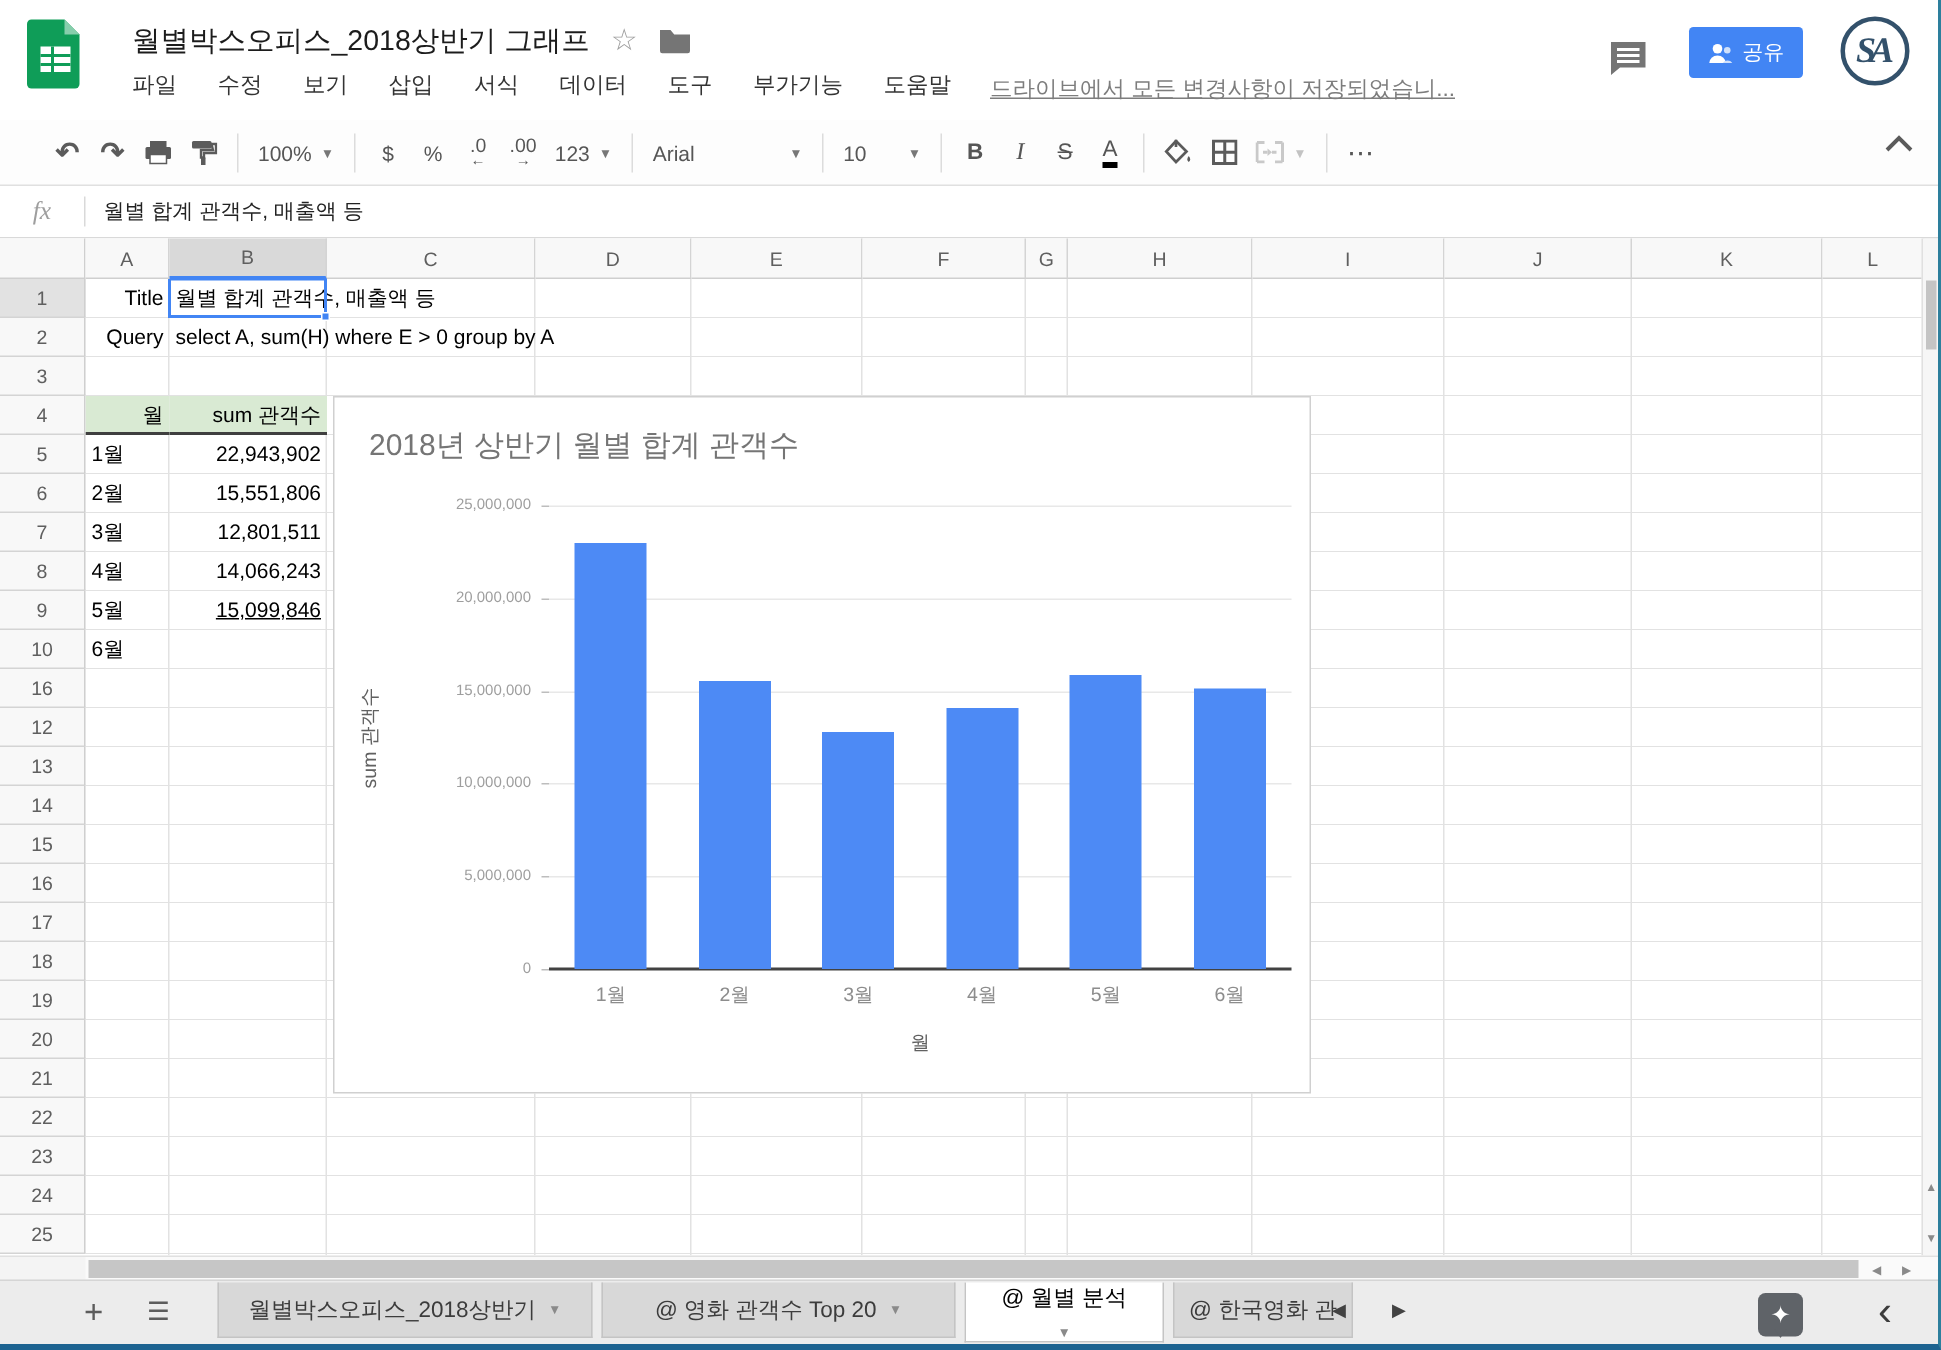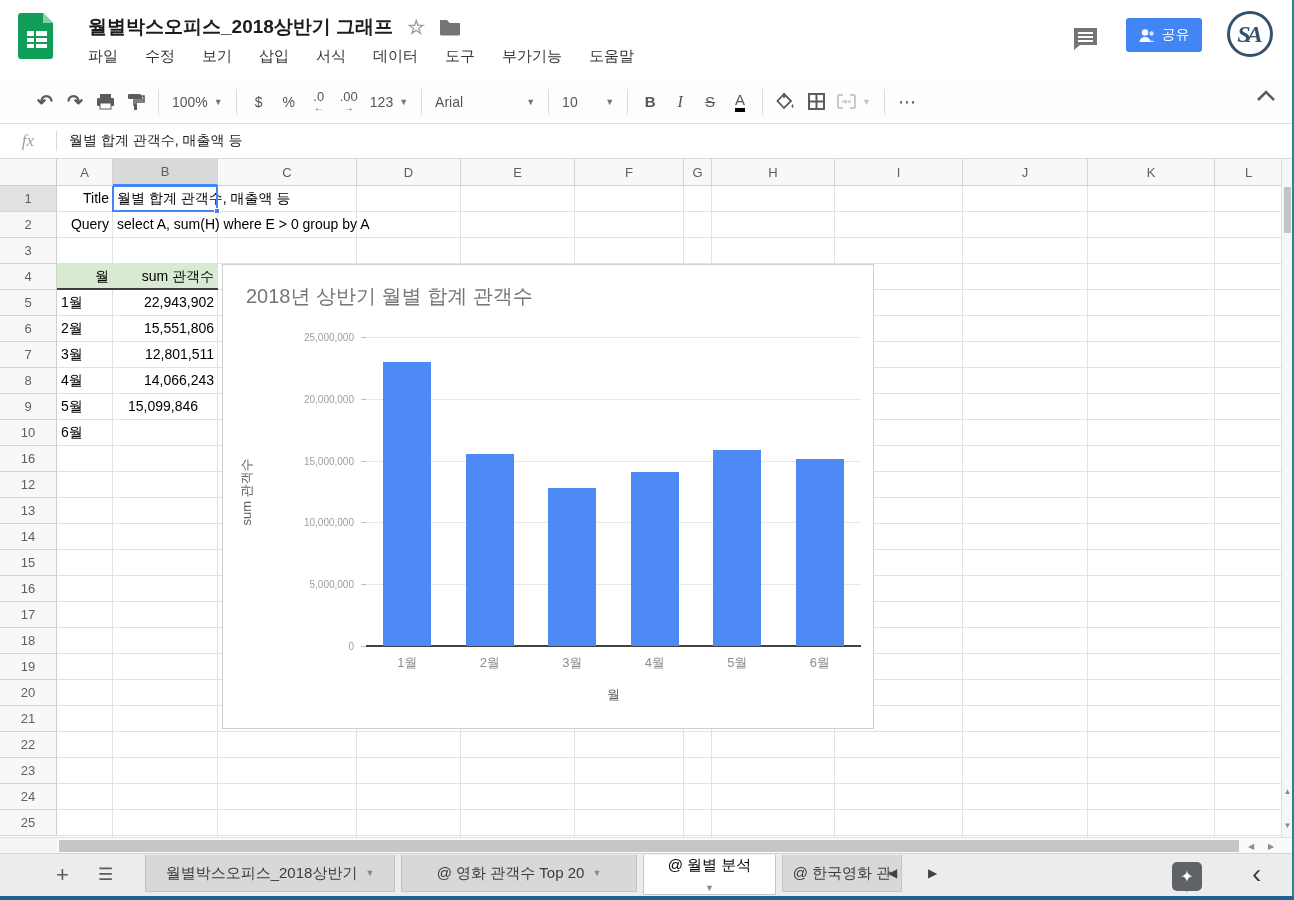--- a/index.html
+++ b/index.html
@@ -3,21 +3,21 @@
 <meta charset="utf-8">
 <style>
   * { margin:0; padding:0; box-sizing:border-box; }
   html,body { width:1294px; height:900px; overflow:hidden; }
   body { font-family:"Liberation Sans", sans-serif; position:relative; background:#fff;
          border-right:2px solid #2d7f9d; border-bottom:4px solid #1d6390; }
 
   
   .titlebar { position:absolute; left:0; top:0; width:1294px; height:80px; background:#fff; }
   .logo { position:absolute; left:18px; top:12px; }
-  .doc-title-row { position:absolute; left:88px; top:12px; height:30px; display:flex; align-items:center; gap:14px;font-weight:bold; }
+  .doc-title-row { position:absolute; left:88px; top:12px; height:30px; display:flex; align-items:center; gap:14px; }
   .doc-title { font-size:19px; color:#1c1c1c; white-space:nowrap; }
   .star { font-size:20px; color:#9e9e9e; line-height:20px; }
   .menu-row { position:absolute; left:88px; top:47px; display:flex; gap:27px; align-items:center; }
   .menu-item { font-size:15px; color:#333; cursor:pointer; white-space:nowrap; }
   .save-status { position:absolute; left:660px; top:50px; font-size:15px; color:#7d7d7d;
                  text-decoration:underline; max-width:370px; white-space:nowrap; overflow:hidden; }
   .comment-btn { position:absolute; left:1072px; top:26px; }
   .share-btn { position:absolute; left:1126px; top:18px; width:76px; height:34px; background:#4285f4;
                border-radius:3px; color:#fff; font-size:14px; display:flex; align-items:center;
                justify-content:center; gap:7px; cursor:pointer; }
@@ -160,20 +160,21 @@
     <span class="menu-item">파일</span>
     <span class="menu-item">수정</span>
     <span class="menu-item">보기</span>
     <span class="menu-item">삽입</span>
     <span class="menu-item">서식</span>
     <span class="menu-item">데이터</span>
     <span class="menu-item">도구</span>
     <span class="menu-item">부가기능</span>
     <span class="menu-item">도움말</span>
   </div>
+  <span class="save-status">드라이브에서 모든 변경사항이 저장되었습니...</span>
   <span class="comment-btn">
     <svg width="27" height="26" viewBox="0 0 27 26">
       <path d="M2 2 h23 v17 h-17 l-6 5 z" fill="#757575"></path>
       <g stroke="#fff" stroke-width="2">
           <line x1="6" y1="7" x2="21" y2="7"></line>
           <line x1="6" y1="11" x2="21" y2="11"></line>
           <line x1="6" y1="15" x2="21" y2="15"></line>
         </g>
     </svg>
   </span>
@@ -359,21 +360,21 @@
       <div class="cell right green" style="left: 56px; top: 78px; width: 105px;">sum 관객수</div>
       <div class="cell" style="left: 0px; top: 104px; width: 56px;">1월</div>
       <div class="cell right" style="left: 56px; top: 104px; width: 105px;">22,943,902</div>
       <div class="cell" style="left: 0px; top: 130px; width: 56px;">2월</div>
       <div class="cell right" style="left: 56px; top: 130px; width: 105px;">15,551,806</div>
       <div class="cell" style="left: 0px; top: 156px; width: 56px;">3월</div>
       <div class="cell right" style="left: 56px; top: 156px; width: 105px;">12,801,511</div>
       <div class="cell" style="left: 0px; top: 182px; width: 56px;">4월</div>
       <div class="cell right" style="left: 56px; top: 182px; width: 105px;">14,066,243</div>
       <div class="cell" style="left: 0px; top: 208px; width: 56px;">5월</div>
-      <div class="cell right" style="left: 40px; top: 208px; width: 105px;">15,099,846</div>
+      <div class="cell right" style="left: 56px; top: 208px; width: 105px; text-decoration: underline;">15,099,846</div>
       <div class="cell" style="left: 0px; top: 234px; width: 56px;">6월</div>
     </div>
 </div>
 
 <div class="chart">
   <div class="chart-title">2018년 상반기 월별 합계 관객수</div>
   <div class="plot" id="plotArea">
       <div class="baseline"></div>
       <div class="gridline" style="top: 247.2px;"></div>
       <div class="gridline" style="top: 185.4px;"></div>

